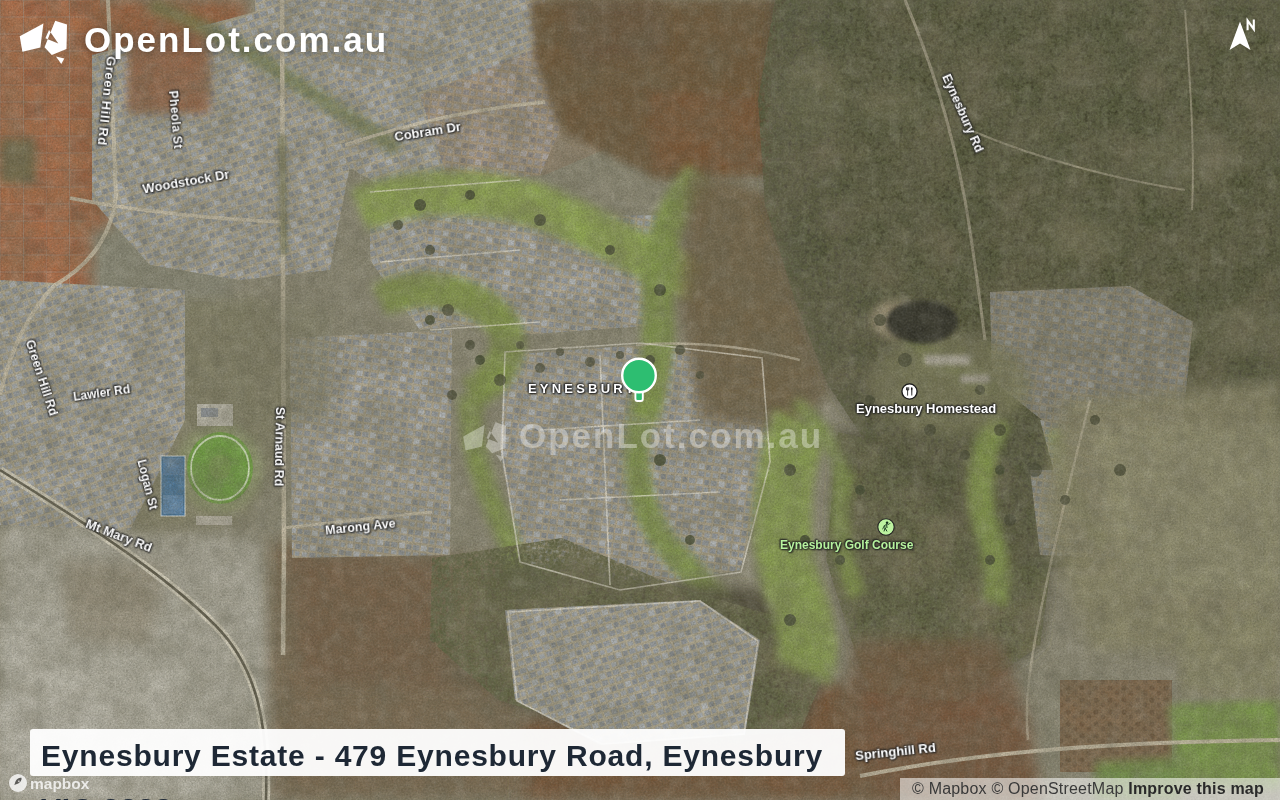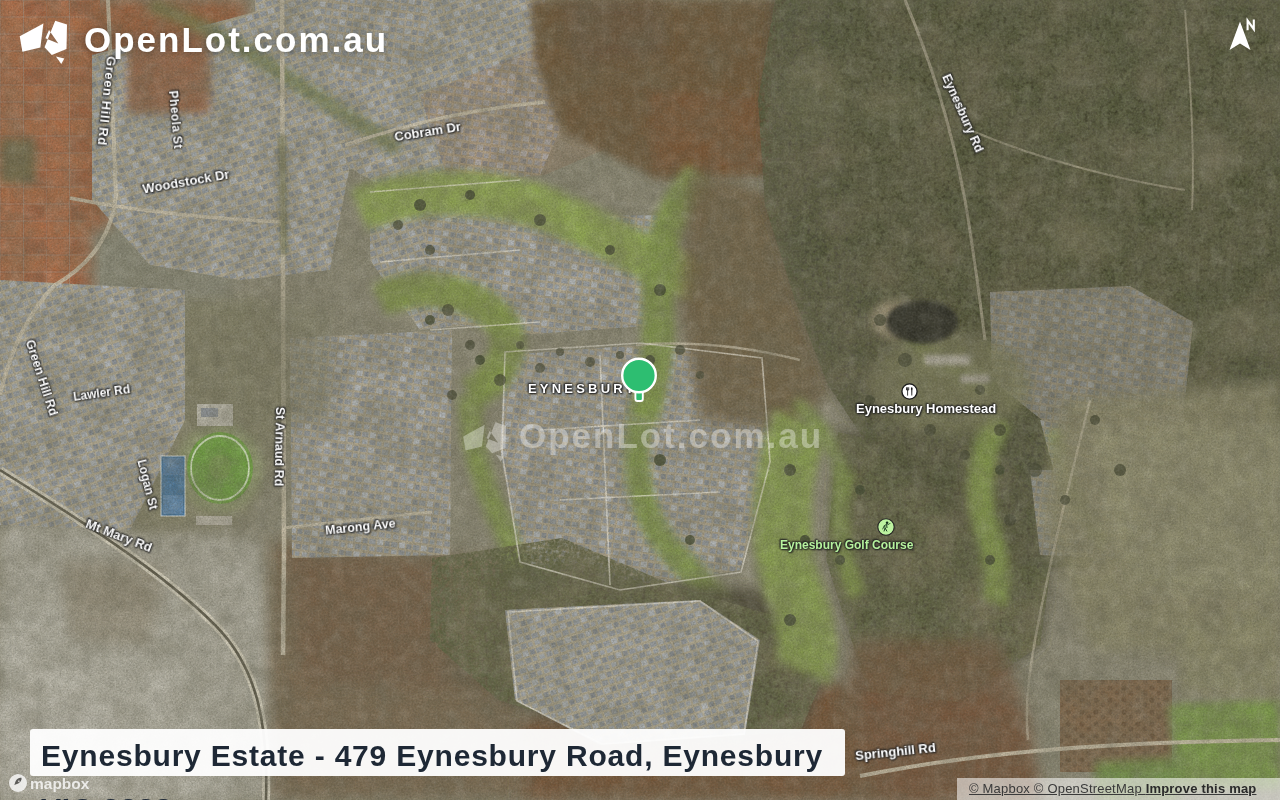--- a/index.html
+++ b/index.html
@@ -9,21 +9,21 @@
   .lbl{position:absolute;color:#fff;font-weight:bold;white-space:nowrap;will-change:transform;
     text-shadow:0 0 2px #222,0 0 2px #222,1px 1px 2px #222,-1px -1px 2px #222;}
   #hdr{position:absolute;left:84px;top:20px;will-change:transform;color:#fff;font-size:35px;font-weight:bold;
     letter-spacing:2px;text-shadow:0 1px 6px rgba(0,0,0,.35);}
   #wm{position:absolute;left:519px;top:416px;will-change:transform;color:rgba(255,255,255,.36);font-size:35px;
     font-weight:bold;letter-spacing:2px;}
   #bar{position:absolute;left:30px;top:729px;will-change:transform;width:815px;height:47px;border-radius:3px;
     background:rgba(255,255,255,.95);color:#1e2835;font-size:30px;font-weight:bold;
     line-height:53px;padding-left:11px;box-sizing:border-box;letter-spacing:.8px;}
   #attr{position:absolute;right:0;top:778px;will-change:transform;height:22px;background:rgba(255,255,255,.55);
-    color:#3a3a3a;font-size:13px;line-height:22px;padding:0 24px 0 12px;letter-spacing:.2px;text-decoration:underline;}
+    color:#3a3a3a;font-size:16px;line-height:22px;padding:0 16px 0 12px;letter-spacing:.2px;}
   #attr b{color:#2a2a2a;}
   #mbx{position:absolute;left:8px;top:771px;opacity:.78;}
 </style>
 </head>
 <body>
 <div id="stage">
 <svg id="map" width="1280" height="800" viewBox="0 0 1280 800">
   <defs>
     <filter id="nFine" x="0" y="0" width="1280" height="800" filterUnits="userSpaceOnUse">
       <feTurbulence type="fractalNoise" baseFrequency="0.6" numOctaves="2" seed="7"></feTurbulence>

